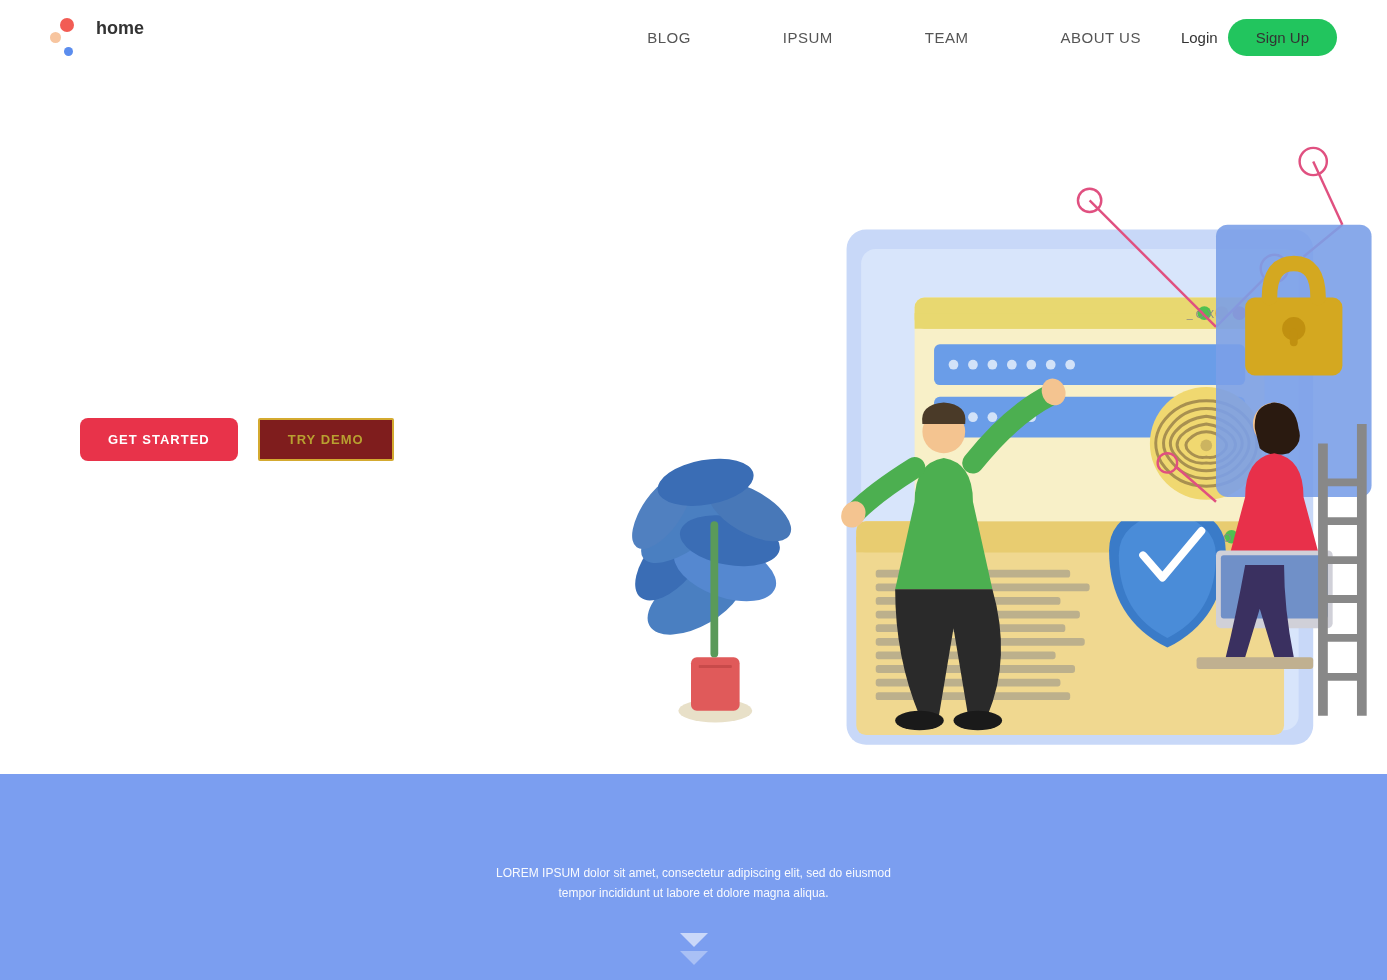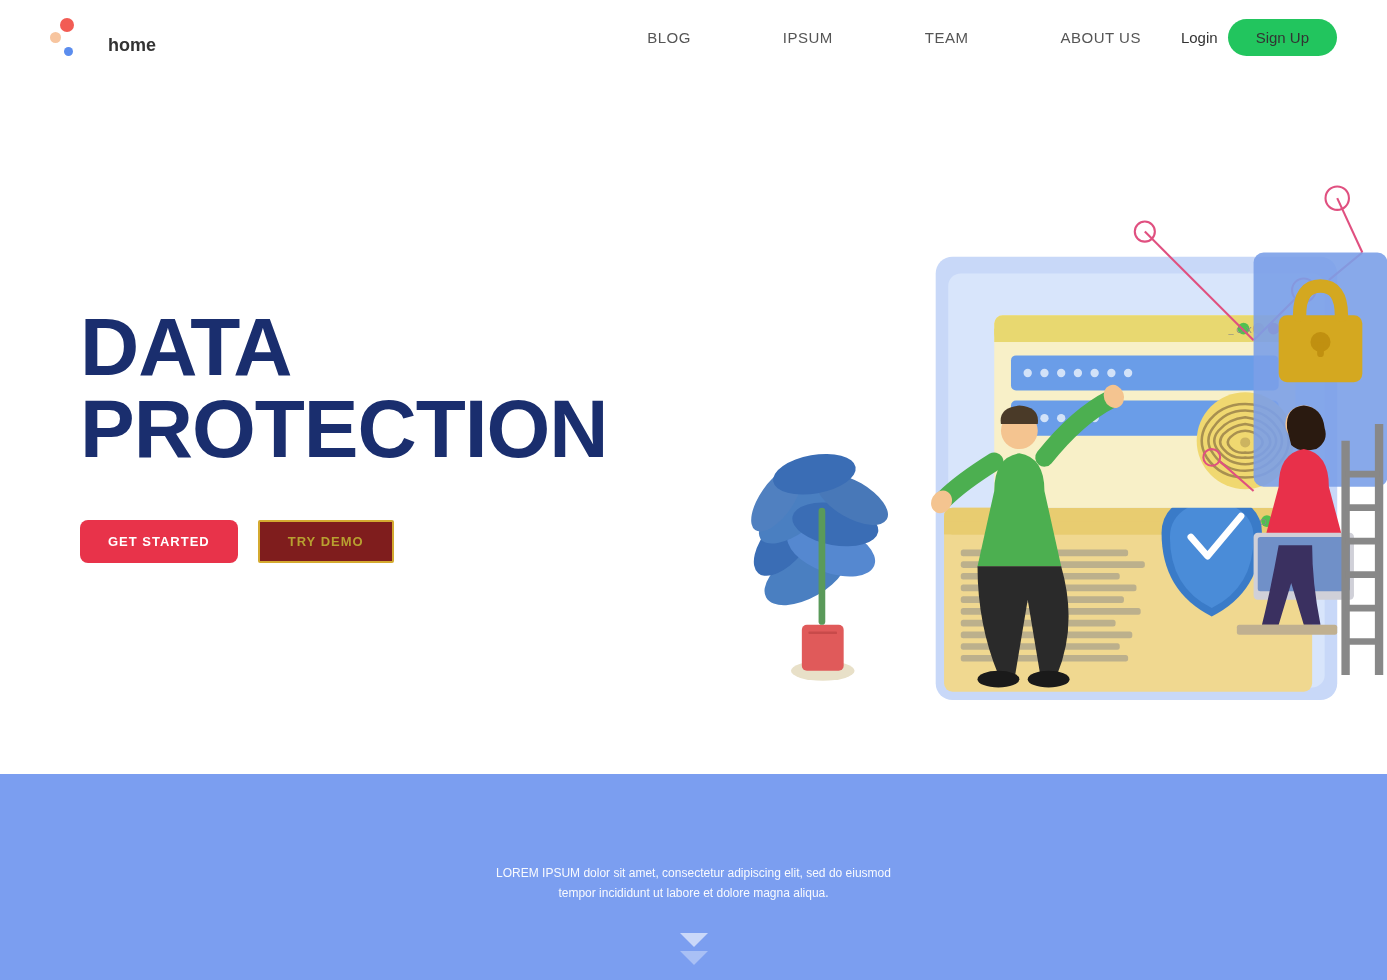--- a/index.html
+++ b/index.html
@@ -9,22 +9,22 @@
     .navbar {
       display: flex;
       align-items: center;
       padding: 18px 50px;
       background: #fff;
       position: relative;
       z-index: 10;
     }
     .logo-area {
       display: flex;
-      align-items: flex-end;
-      gap: 20px;
+      align-items: flex-start;
+      gap: 8px;
       margin-right: auto;
     }
     .logo-dots {
       position: relative;
       width: 38px;
       height: 38px;
     }
     .dot-red { position: absolute; width: 14px; height: 14px; border-radius: 50%; background: #f25c54; top: 0; left: 10px; }
     .dot-yellow { position: absolute; width: 11px; height: 11px; border-radius: 50%; background: #f7c59f; top: 14px; left: 0; }
     .dot-blue { position: absolute; width: 9px; height: 9px; border-radius: 50%; background: #5b8dee; bottom: 0; left: 14px; }
@@ -191,24 +191,20 @@
   </div>
 
   <div class="nav-actions">
     <button class="btn-login">Login</button>
     <button class="btn-signup">Sign Up</button>
   </div>
 </nav>
 
 <section class="hero">
   <div class="hero-left">
-    <h1 class="hero-title">
-      <span>DATA</span>
-      <span class="line2">PROTECTION</span>
-    </h1>
     <div class="hero-buttons">
       <button class="btn-get-started">GET STARTED</button>
       <button class="btn-try-demo">TRY DEMO</button>
     </div>
   </div>
 
   <div class="hero-illustration">
     <svg class="illustration-svg" viewBox="0 0 860 720" xmlns="http://www.w3.org/2000/svg">
 
       <ellipse cx="185" cy="655" rx="38" ry="12" fill="#e8e0c8"></ellipse>

